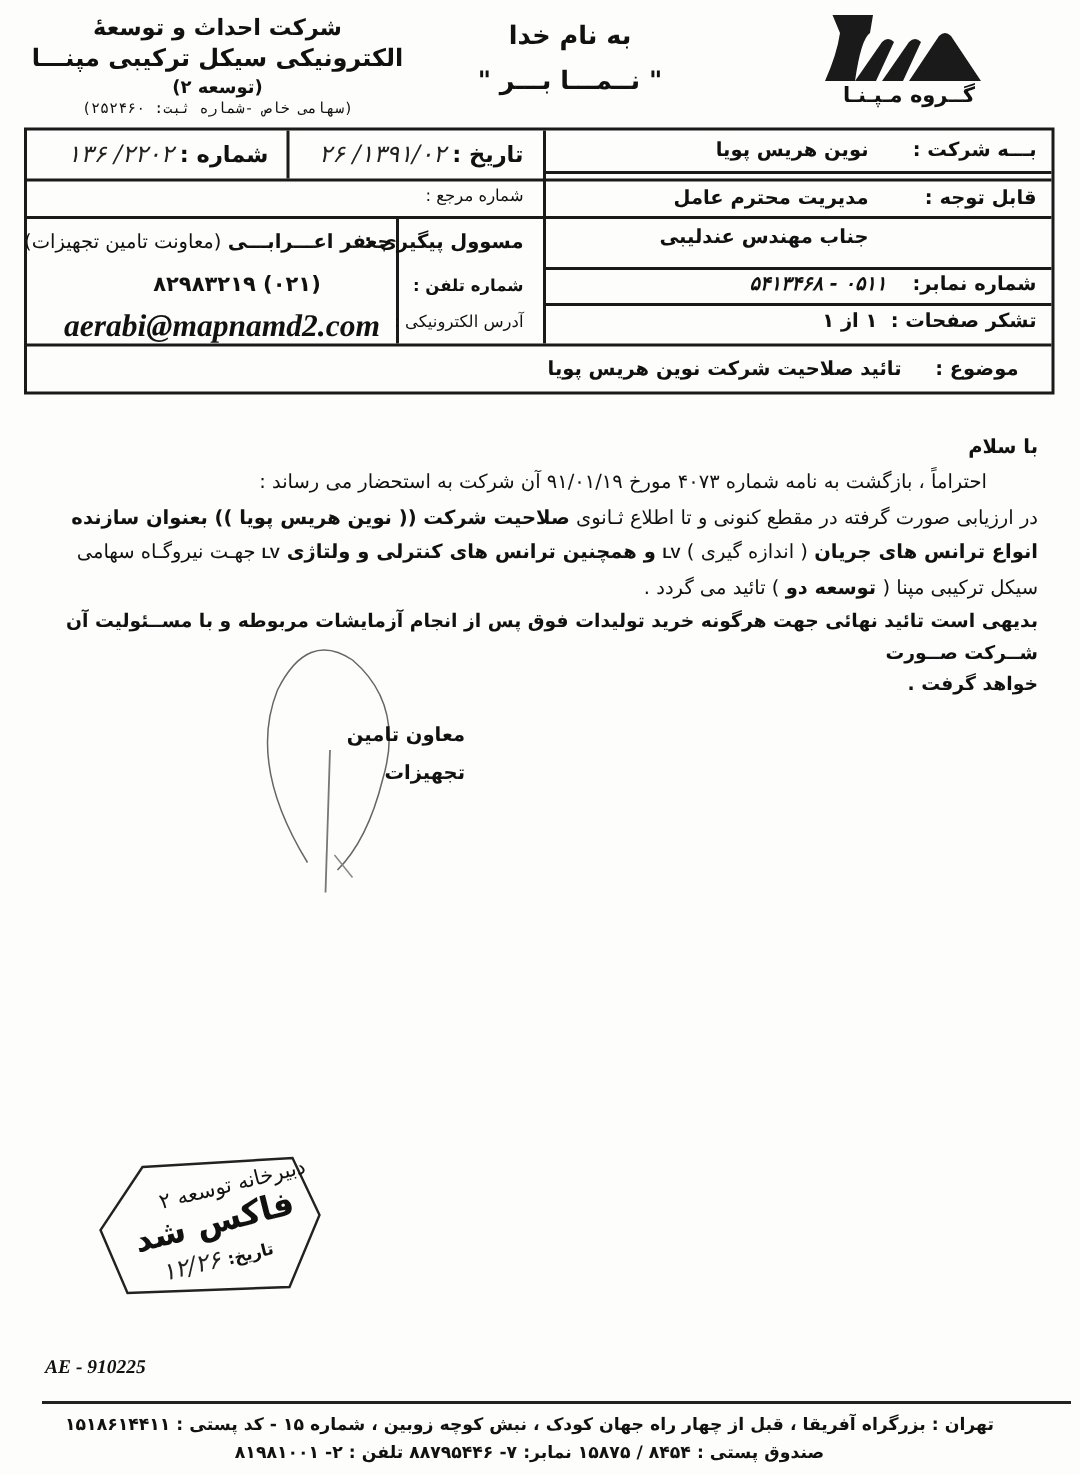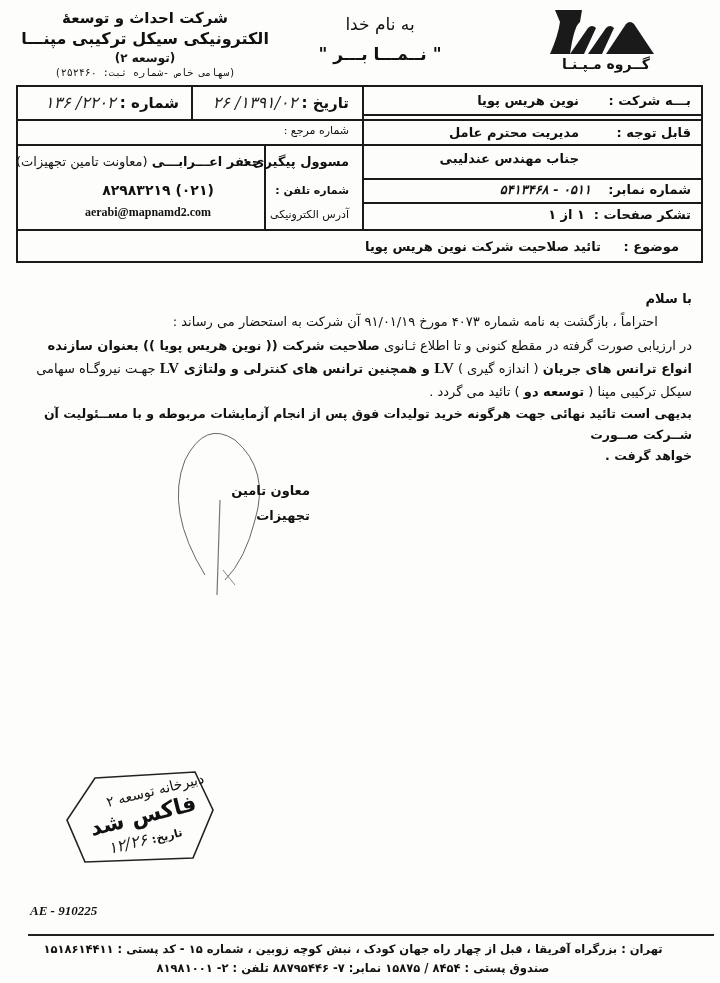--- a/index.html
+++ b/index.html
@@ -8,39 +8,39 @@
     background:#fdfdfc; color:#111;
     font-family:"DejaVu Sans", sans-serif;
   }
   .abs { position:absolute; }
   
   .company-block { left:20px; top:8px; width:250px; text-align:center; direction:rtl; }
   .company-line1 { font-weight:bold; font-size:15px; line-height:20px; }
   .company-line2 { font-weight:bold; font-size:16px; line-height:22px; }
   .company-line3 { font-weight:bold; font-size:12px; line-height:16px; }
   .company-line4 { font-size:10px; line-height:14px; font-family:"DejaVu Sans Mono", monospace; }
-  .bismillah { left:290px; top:14px; width:180px; text-align:center; font-weight:normal; font-size:17px; direction:rtl; }
+  .bismillah { left:290px; top:14px; width:180px; text-align:center; font-weight:bold; font-size:17px; direction:rtl; }
   .doc-type { left:290px; top:44px; width:180px; text-align:center; font-weight:bold; font-size:17px; letter-spacing:6px; direction:rtl; }
   .logo { left:530px; top:6px; width:150px; height:70px; }
   .logo-caption { left:540px; top:56px; width:110px; font-weight:bold; font-size:14px; direction:rtl; }
 
   
   .hdr-table { left:16px; top:85px; width:687px; height:178px; border:2px solid #1a1a1a; box-sizing:border-box; }
   .vline { position:absolute; background:#1a1a1a; width:1.5px; }
   .hline { position:absolute; background:#1a1a1a; height:1.5px; }
   .cell { position:absolute; direction:rtl; font-size:13px; white-space:nowrap; }
   .lbl { font-weight:bold; }
   .lbl-sm { font-size:11px; }
   .hand { font-family:"DejaVu Serif", serif; font-style:italic; color:#222; font-size:16px; }
-  .email { font-family:"Liberation Serif", serif; font-weight:bold; font-size:12px; direction:ltr; }
+  .email { font-family:"Liberation Serif", serif; font-weight:bold; font-size:21px; direction:ltr;font-style:italic; }
 
   
   .body-text { right:28px; direction:rtl; text-align:right; font-size:13px; line-height:23px; }
   .b { font-weight:bold; }
-  .lv { font-family:Liberation Serif, serif; font-weight:bold; font-size:15px; }
+  .lv { font-family:Liberation Sans, sans-serif; font-weight:bold; font-size:10px; }
 
   .sign-block { left:180px; top:478px; width:130px; direction:rtl; text-align:right; font-weight:bold; font-size:13px; line-height:25px; }
   .signature { left:165px; top:400px; width:130px; height:200px; }
 
   .stamp { left:65px; top:770px; width:150px; height:95px; }
   .stamp-text1 { left:100px; top:782px; width:110px; text-align:center; font-size:14px; direction:rtl; transform:rotate(-14deg); }
   .stamp-text2 { left:88px; top:803px; width:110px; text-align:center; font-size:22px; font-weight:bold; direction:rtl; transform:rotate(-14deg); }
   .stamp-text3 { left:75px; top:830px; width:140px; text-align:center; font-size:15px; direction:rtl; transform:rotate(-14deg); }
 
   .ref-code { left:30px; top:903px; font-family:"Liberation Serif", serif; font-style:italic; font-weight:bold; font-size:13px; }

